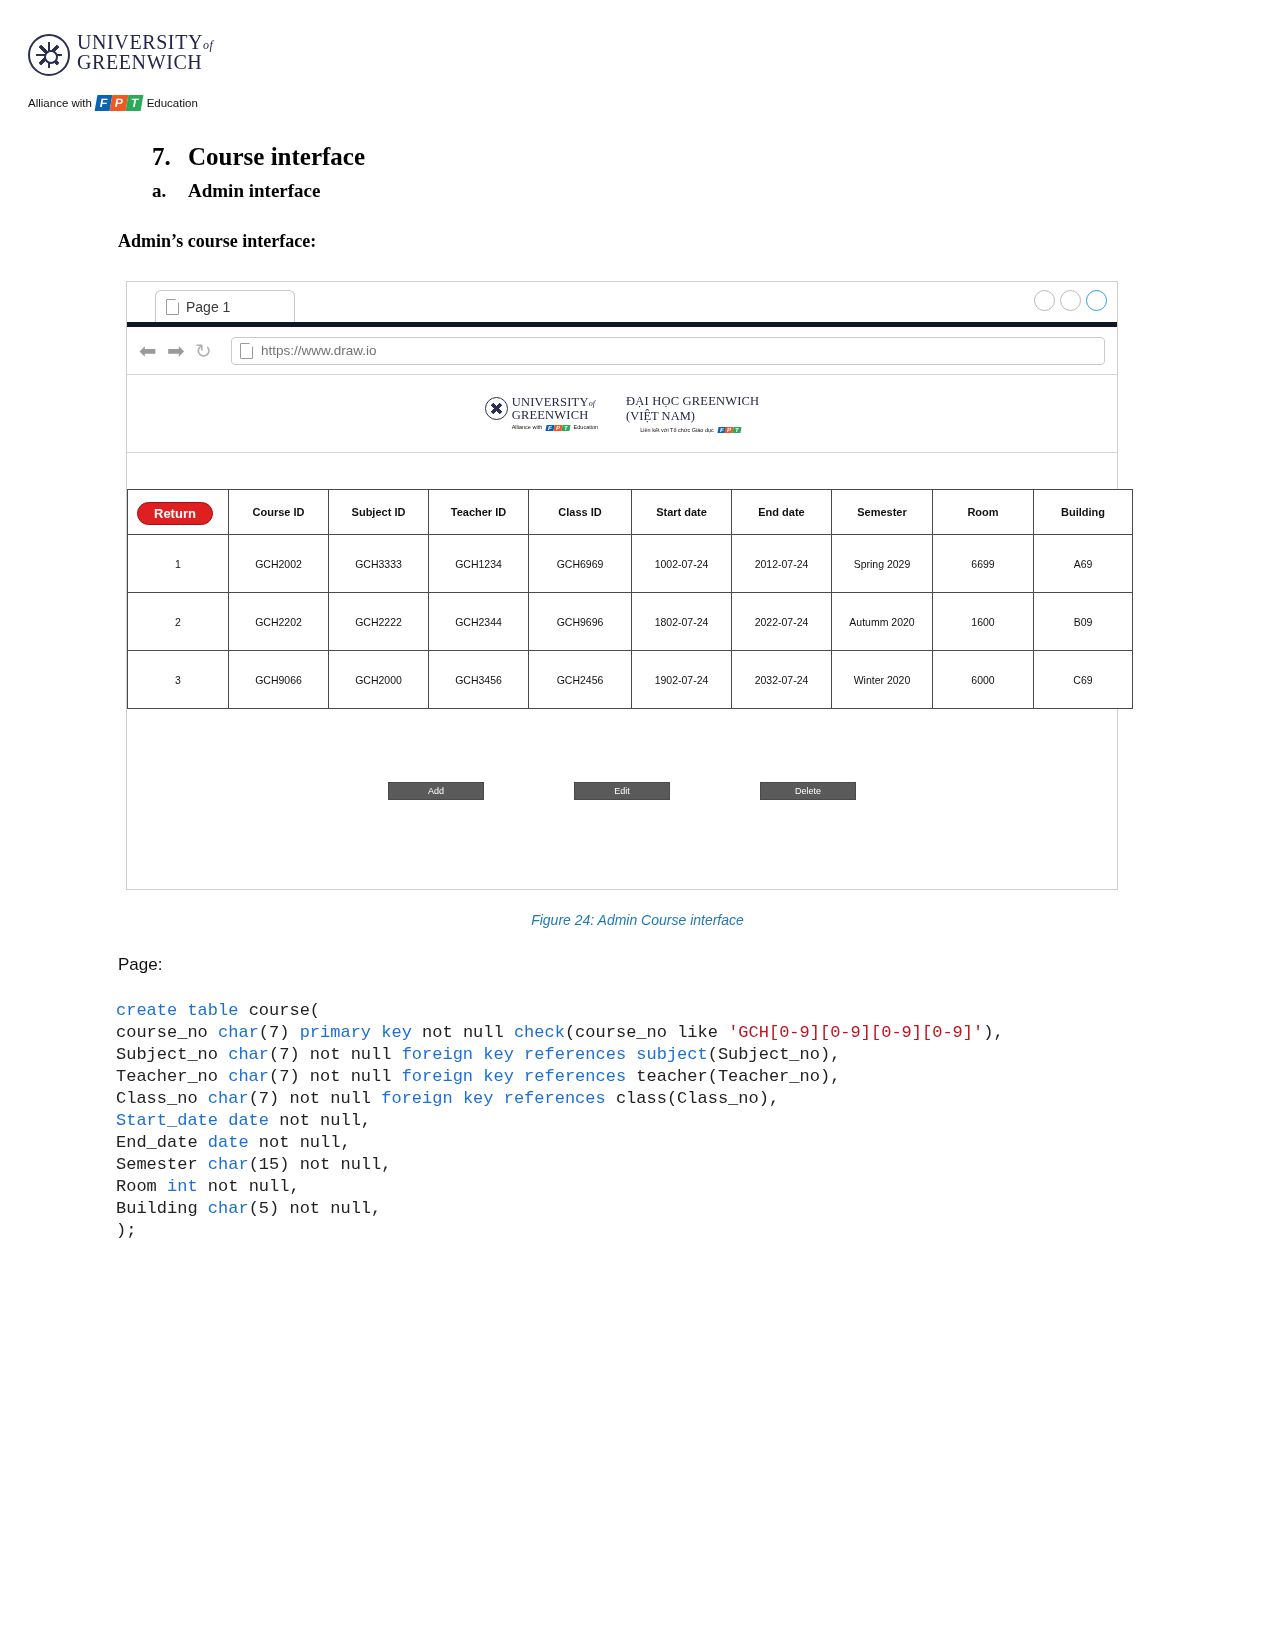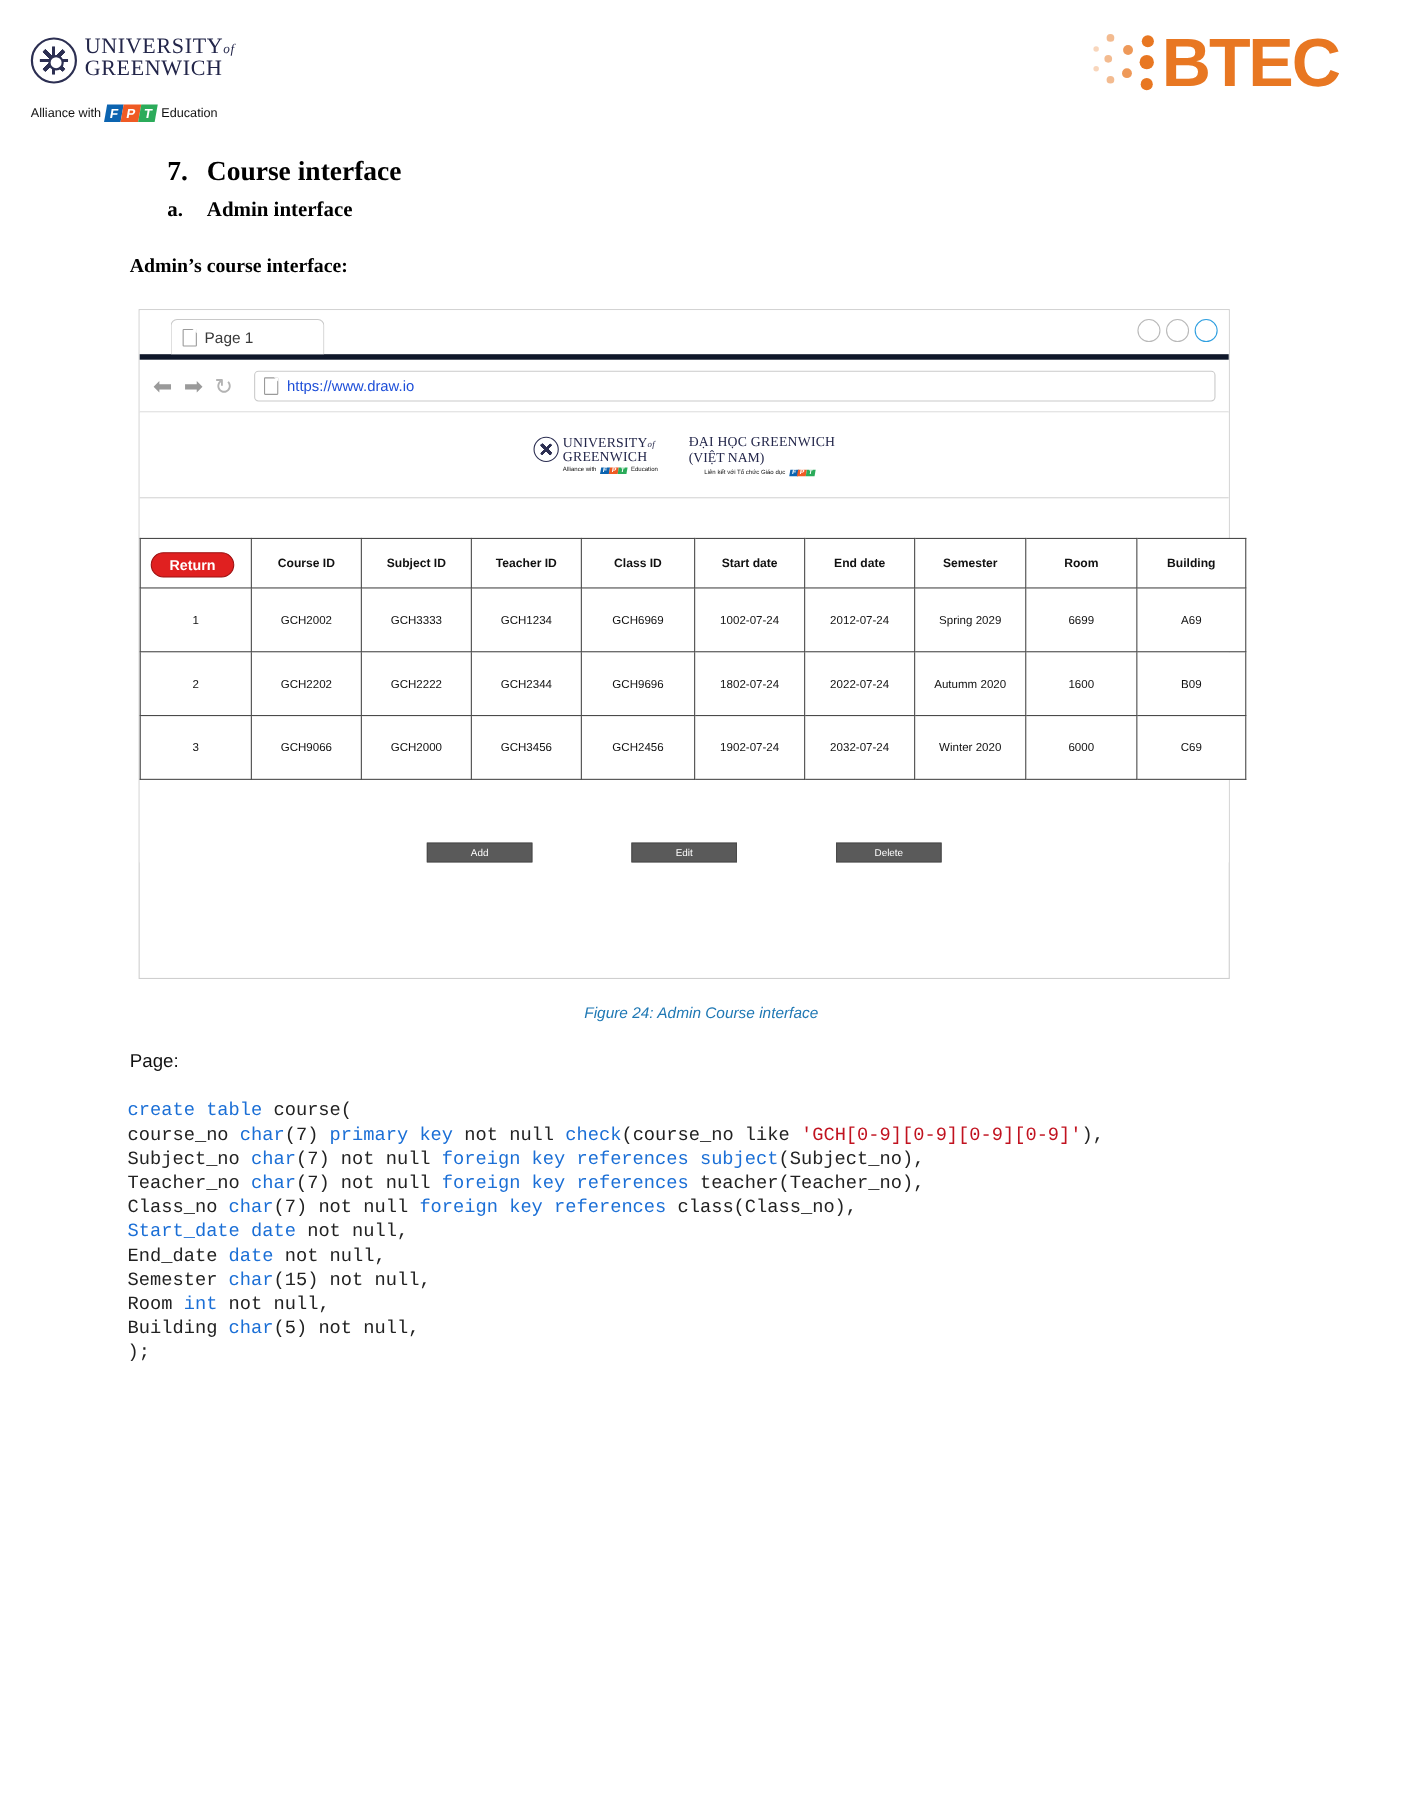--- a/index.html
+++ b/index.html
@@ -51,21 +51,21 @@
   .doc-ico:after{content:"";position:absolute;right:-1px;top:-1px;border-left:4px solid transparent;border-top:4px solid #fff;}
   .tab-label{font-family:"Liberation Sans",sans-serif;font-size:14px;color:#3a3a3a;margin-left:7px;}
   .wbtns{position:absolute;right:10px;top:8px;display:flex;gap:5px;}
   .wbtn{width:19px;height:19px;border-radius:50%;border:1.6px solid #b9b9b9;background:#fff;}
   .wbtn.active{border-color:#2f9fe0;}
   .urlbar{height:48px;display:flex;align-items:center;border-bottom:1px solid #d5d5d5;padding:0 12px;background:#fff;box-sizing:border-box;}
   .navico{width:22px;height:22px;margin-right:6px;position:relative;flex:0 0 auto;}
   .arrow-l,.arrow-r{font-family:"DejaVu Sans",sans-serif;font-size:21px;color:#9a9a9a;line-height:22px;}
   .reload{font-family:"DejaVu Sans",sans-serif;font-size:20px;color:#b3b3b3;line-height:22px;}
   .urlfield{flex:1;height:28px;border:1px solid #cacaca;border-radius:4px;background:#fff;display:flex;align-items:center;padding:0 8px;margin-left:8px;box-sizing:border-box;}
-  .url-text{font-family:"Liberation Sans",sans-serif;font-size:13.5px;color:#1d4ed8;margin-left:8px;}
+  .url-text{font-family:"Liberation Sans",sans-serif;font-size:13.5px;color:#737373;margin-left:8px;}
   
   .pagearea{background:#fff;}
   .gw-banner{height:77px;border-bottom:1px solid #d5d5d5;display:flex;align-items:center;justify-content:center;gap:28px;}
   .gw-left{display:flex;align-items:flex-start;}
   .mini-compass{width:21px;height:21px;border-radius:50%;border:1.6px solid #2c2f52;position:relative;margin-top:1px;}
   .mini-compass:before{content:"";position:absolute;left:50%;top:50%;width:13px;height:13px;margin:-6.5px 0 0 -6.5px;border-radius:50%;
     background:
       linear-gradient(45deg,transparent 42%,#2c2f52 42%,#2c2f52 58%,transparent 58%),
       linear-gradient(-45deg,transparent 42%,#2c2f52 42%,#2c2f52 58%,transparent 58%);}
   .gw-words{margin-left:4px;line-height:1.02;}
@@ -81,21 +81,21 @@
   .return-btn{position:absolute;left:10px;top:13px;background:#e02020;border:1.5px solid #9c1111;color:#fff;
     font-family:"Liberation Sans",sans-serif;font-weight:bold;font-size:13px;border-radius:12px;padding:3px 16px;}
   .course-title{text-align:center;padding-top:22px;font-family:"Liberation Sans",sans-serif;font-weight:bold;font-size:15px;color:#111;}
   table.course{border-collapse:collapse;margin:36px auto 0 auto;width:973px;table-layout:fixed;}
   table.course th,table.course td{border:1px solid #4a4a4a;text-align:center;
     font-family:"Liberation Sans",sans-serif;color:#111;background:#fff;}
   table.course th{font-size:11px;font-weight:bold;height:42px;}
   table.course td{font-size:10.5px;height:55px;}
   .btnrow{display:flex;justify-content:center;gap:90px;margin-top:57px;}
   .gbtn{width:94px;height:16px;background:#5a5a5a;border:1px solid #4a4a4a;color:#fff;
-    font-family:"Liberation Sans",sans-serif;font-size:9px;display:flex;align-items:center;justify-content:center;}
+    font-family:"Liberation Sans",sans-serif;font-size:9px;display:flex;align-items:center;justify-content:center;margin-top:16px;}
   
   .caption{position:absolute;top:912px;left:0;width:1275px;text-align:center;
     font-family:"Liberation Sans",sans-serif;font-style:italic;font-size:14px;color:#1f78b4;}
   .codelabel{position:absolute;left:118px;top:955px;font-family:"Liberation Sans",sans-serif;font-size:17px;color:#111;}
   pre.code{position:absolute;left:116px;top:1000px;margin:0;
     font-family:"Liberation Mono",monospace;font-size:17px;line-height:22px;color:#222;white-space:pre;}
   .kw{color:#1b6fd6;}
   .str{color:#c1121f;}
 </style>
 </head>
@@ -114,35 +114,20 @@
   <div class="alliance">
     <span class="txt">Alliance with</span>
     <span class="fpt">
       <span class="f">F</span>
       <span class="p">P</span>
       <span class="t">T</span>
     </span>
     <span class="txt">Education</span>
   </div>
 
-  <div class="btec">
-    <div class="btec-dots">
-      <i style="left:44px;top:10px;width:11px;height:11px;"></i>
-      <i style="left:42px;top:28px;width:13px;height:13px;"></i>
-      <i style="left:43px;top:49px;width:11px;height:11px;"></i>
-      <i style="left:27px;top:19px;width:9px;height:9px;opacity:.75;"></i>
-      <i style="left:26px;top:40px;width:9px;height:9px;opacity:.75;"></i>
-      <i style="left:12px;top:9px;width:7px;height:7px;opacity:.5;"></i>
-      <i style="left:10px;top:28px;width:7px;height:7px;opacity:.5;"></i>
-      <i style="left:12px;top:47px;width:7px;height:7px;opacity:.5;"></i>
-      <i style="left:0px;top:20px;width:5px;height:5px;opacity:.3;"></i>
-      <i style="left:0px;top:38px;width:5px;height:5px;opacity:.3;"></i>
-    </div>
-    <div class="btec-word">BTEC</div>
-  </div>
 </div>
 
 <div class="h-sec">
   <span class="num">7.</span><span>Course interface</span>
 </div>
 <div class="h-sub">
   <span class="num">a.</span><span>Admin interface</span>
 </div>
 <div class="h-lead">Admin’s course interface:</div>
 

